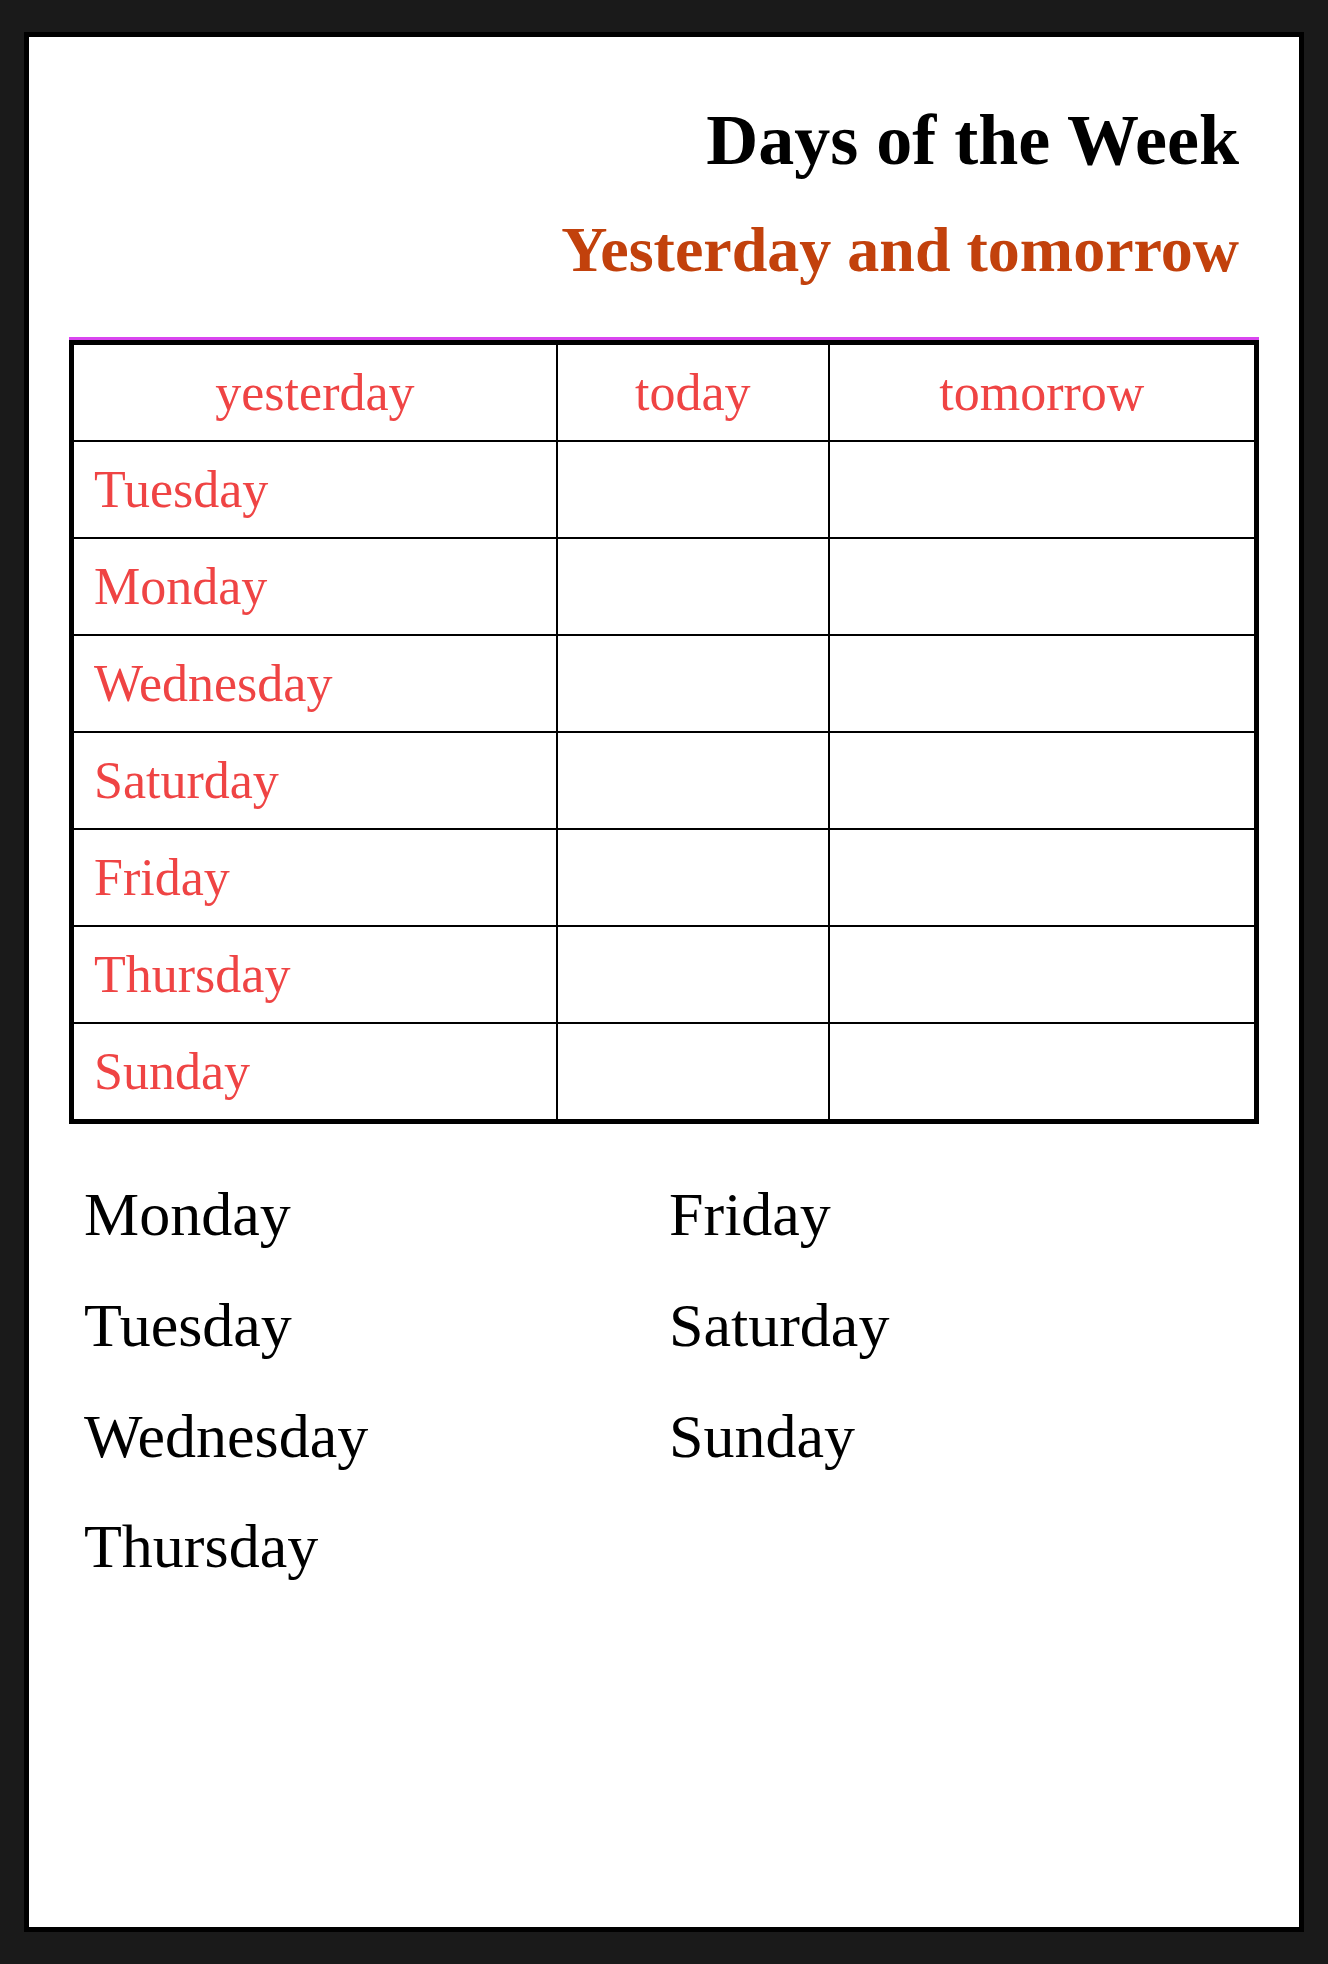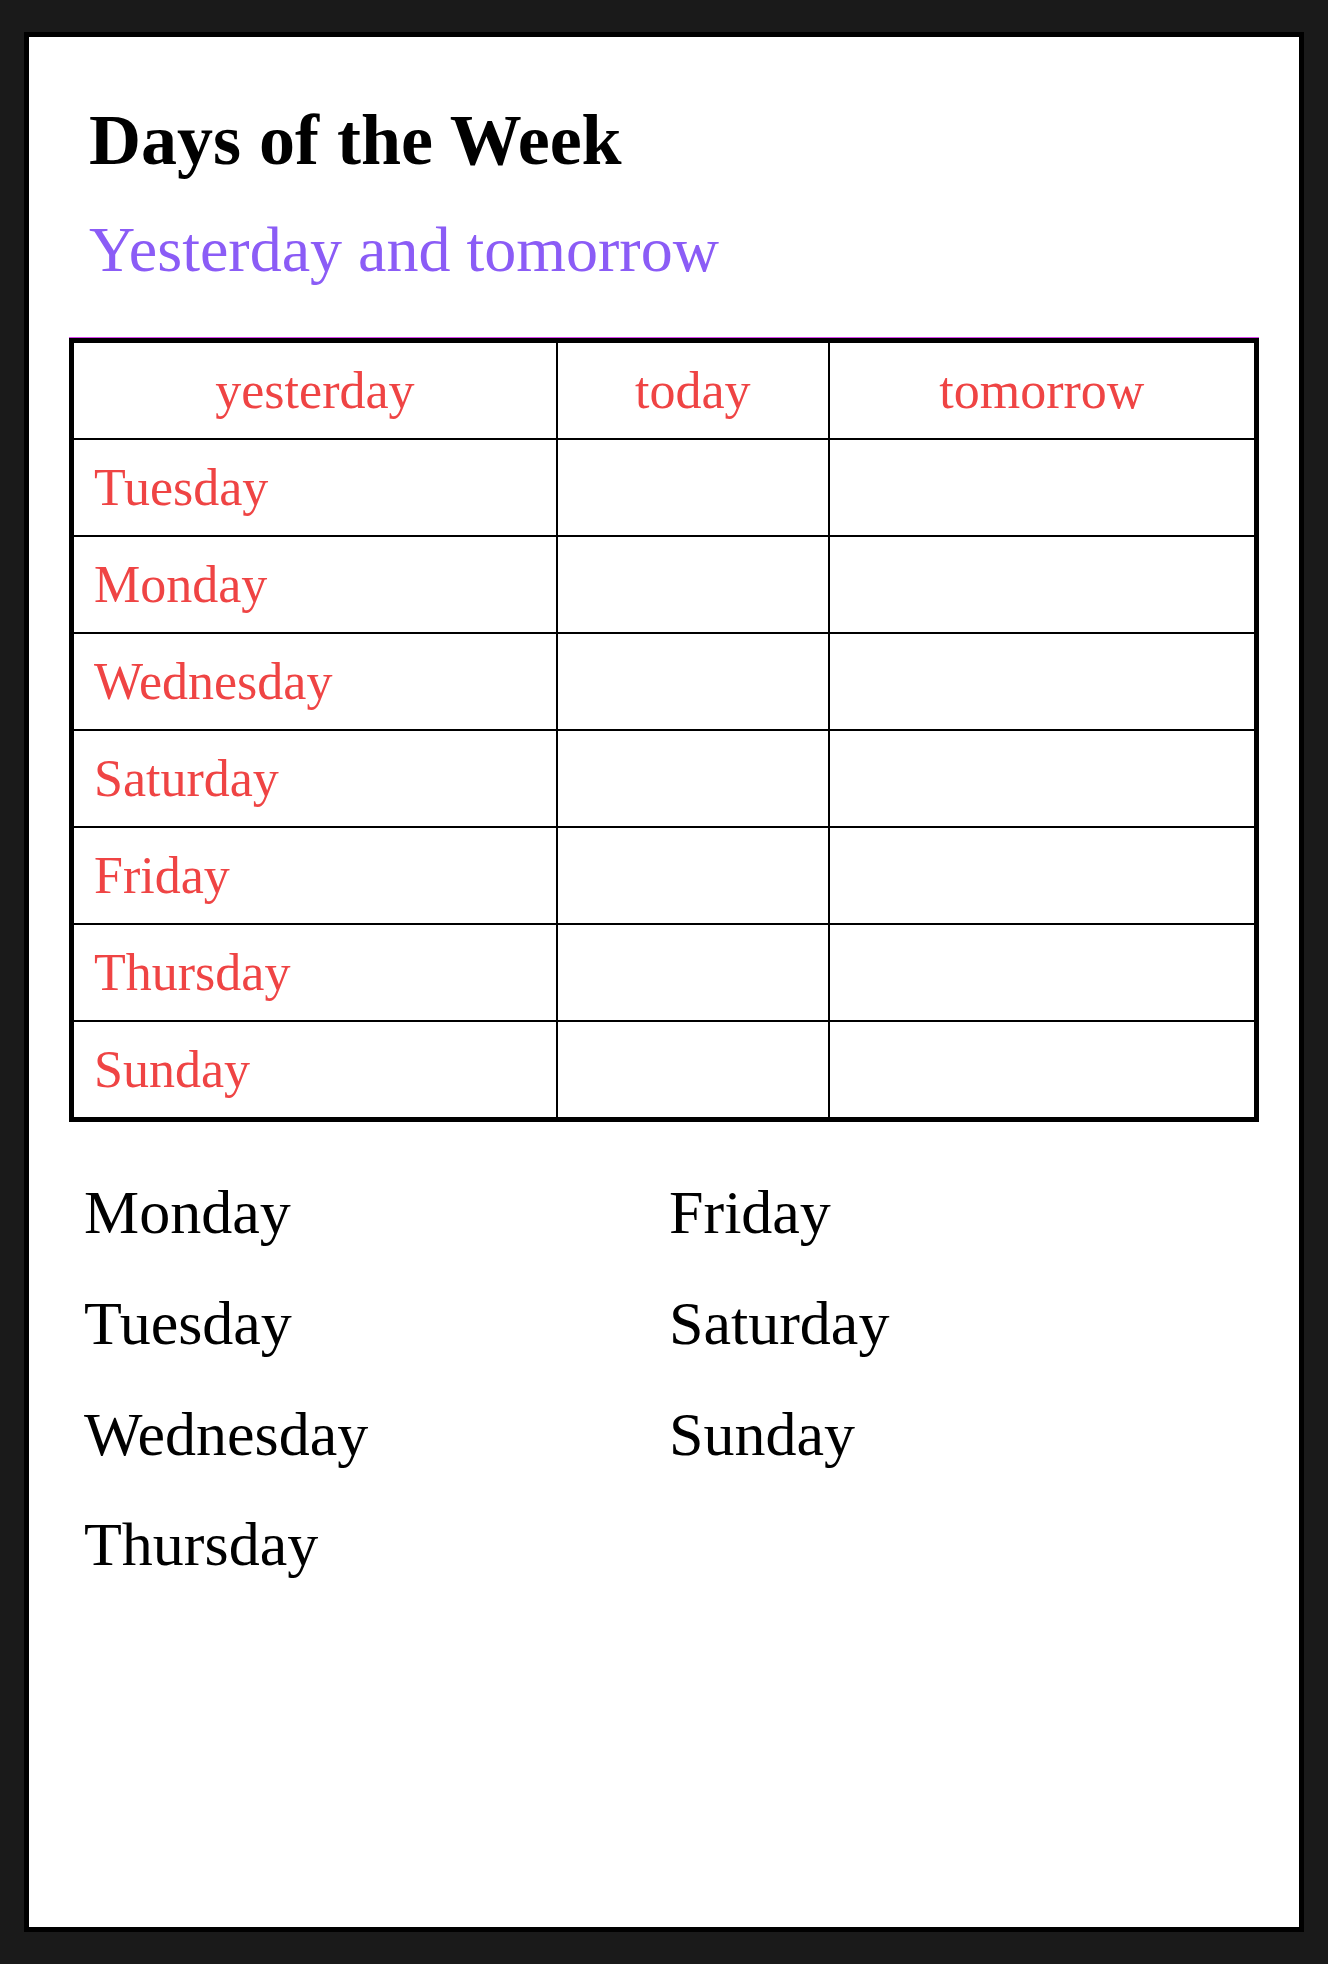--- a/index.html
+++ b/index.html
@@ -19,39 +19,39 @@
 
     .page {
       background-color: #ffffff;
       width: 1280px;
       min-height: 1900px;
       padding: 30px 40px;
       font-family: 'Comic Sans MS', 'Chalkboard SE', cursive;
     }
 
     .header-section {
-      text-align: left;
+      text-align: right;
       padding: 30px 20px 40px;
-      border-bottom: 1px solid #d946ef;
+      border-bottom: 3px solid #d946ef;
     }
 
     .main-title {
       font-size: 72px;
       font-weight: bold;
       font-family: 'Comic Sans MS', 'Chalkboard SE', cursive;
       color: #000;
       margin-bottom: 30px;
       line-height: 1.2;
     }
 
     .subtitle {
       font-size: 64px;
-      font-weight: normal;
+      font-weight: bold;
       font-family: 'Comic Sans MS', 'Chalkboard SE', cursive;
-      color: #8b5cf6;
+      color: #c2410c;
       margin-bottom: 10px;
     }
 
     .table-section {
       border: 3px solid #000;
       margin-top: 0;
     }
 
     .table-wrapper {
       width: 100%;

